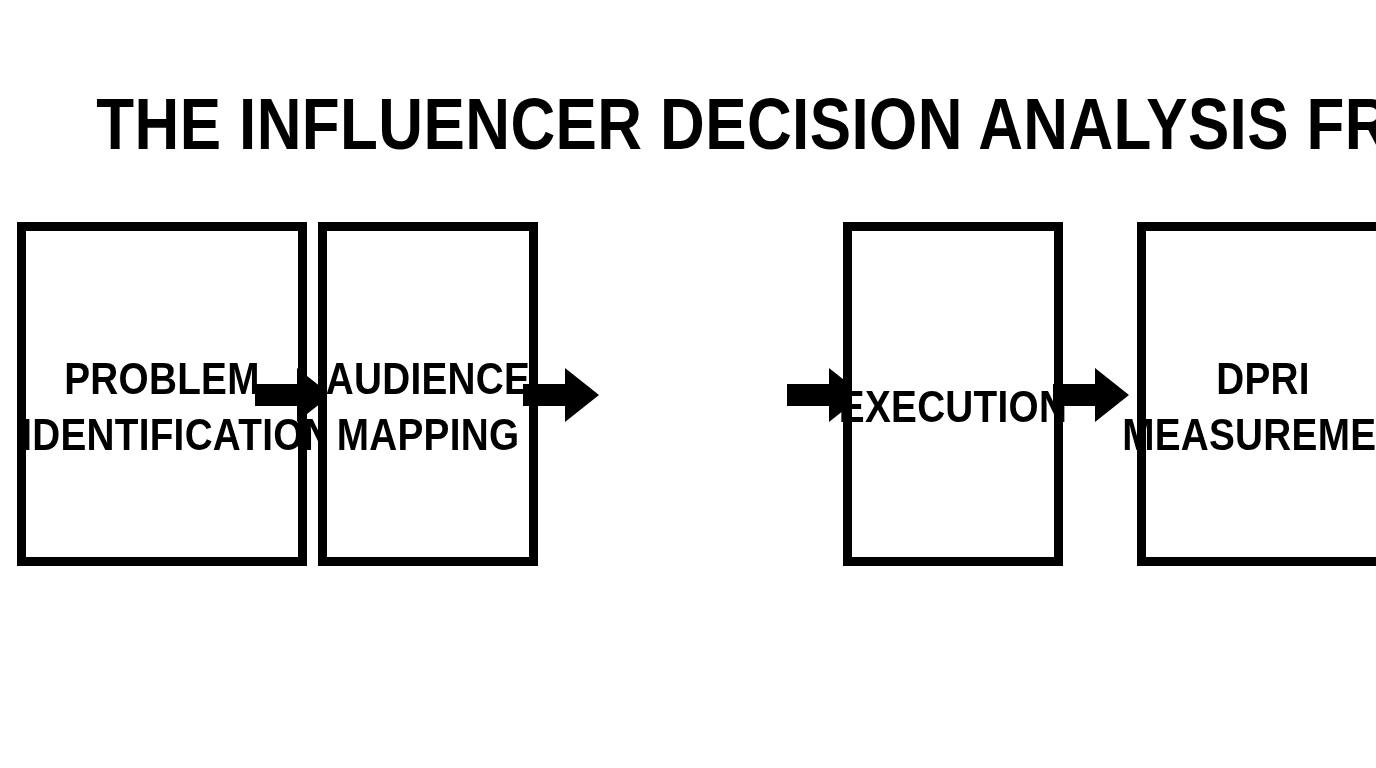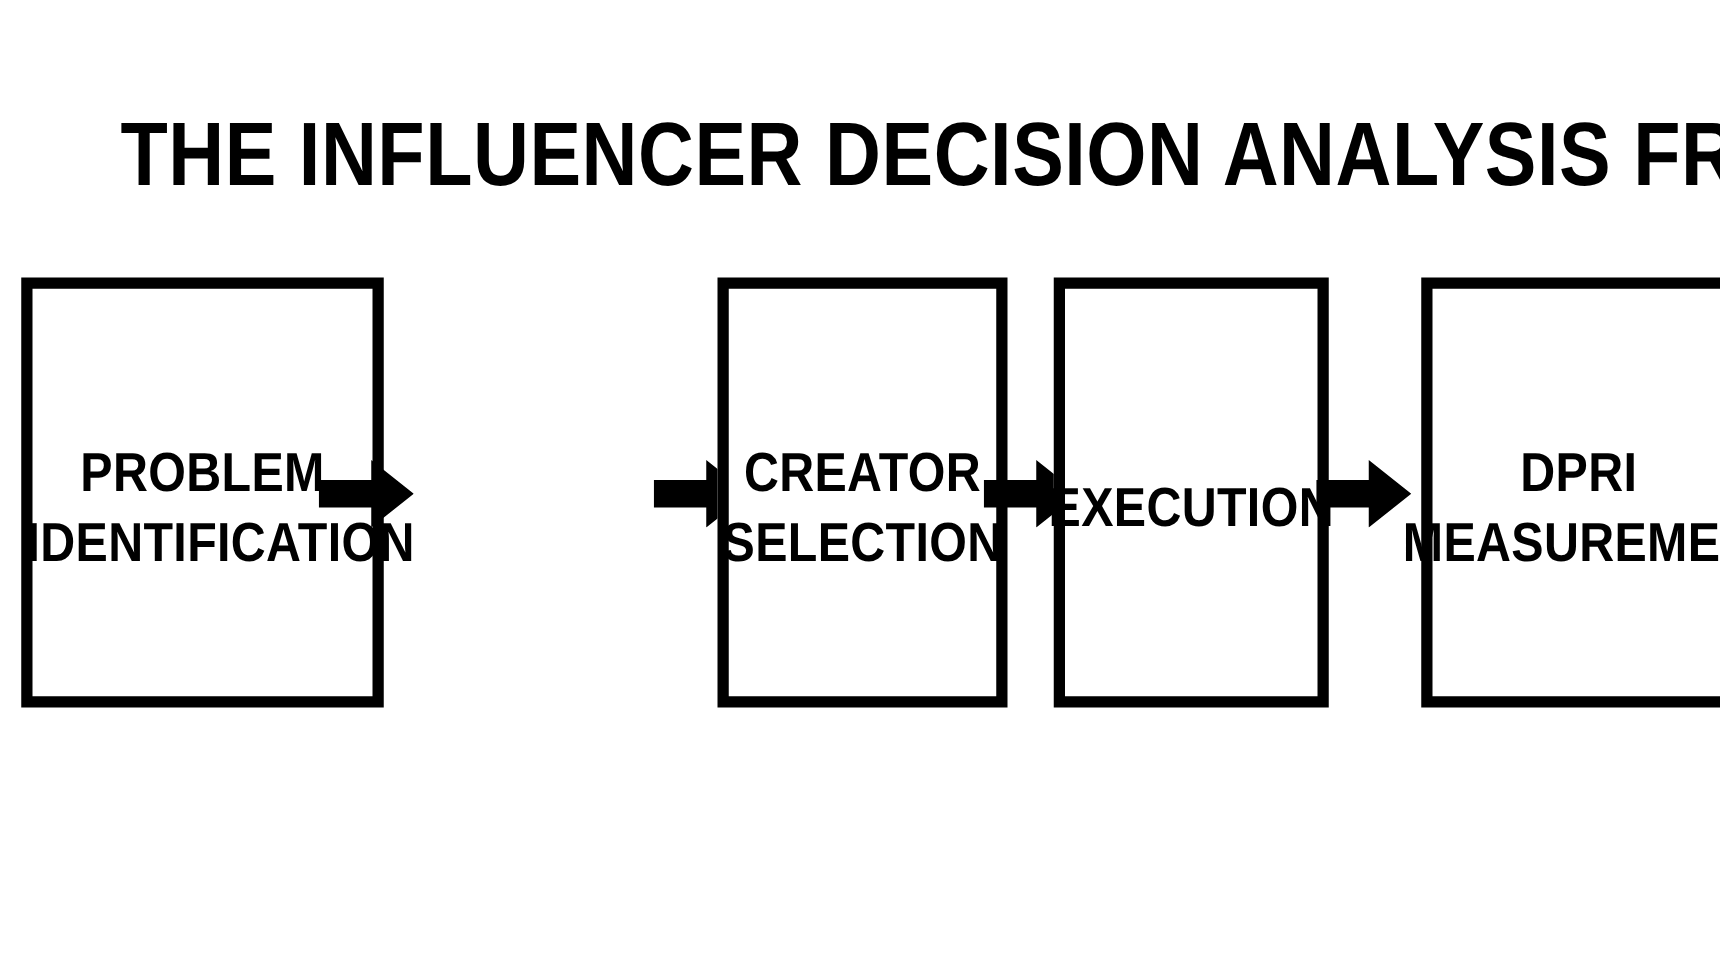--- a/index.html
+++ b/index.html
@@ -116,31 +116,31 @@
       <div class="step-label">PROBLEM
 IDENTIFICATION</div>
     </div>
 
     <div class="arrow arrow-0">
       <svg viewBox="0 0 76 54" xmlns="http://www.w3.org/2000/svg" aria-hidden="true">
         <polygon points="0,16 42,16 42,0 76,27 42,54 42,38 0,38" fill="#000000"></polygon>
       </svg>
     </div>
 
+    <div class="step step-1">
+      <div class="step-label">AUDIENCE
+MAPPING</div>
+    </div>
 
     <div class="arrow arrow-1">
       <svg viewBox="0 0 76 54" xmlns="http://www.w3.org/2000/svg" aria-hidden="true">
         <polygon points="0,16 42,16 42,0 76,27 42,54 42,38 0,38" fill="#000000"></polygon>
       </svg>
     </div>
 
-    <div class="step step-2">
-      <div class="step-label">CREATOR
-SELECTION</div>
-    </div>
 
     <div class="arrow arrow-2">
       <svg viewBox="0 0 76 54" xmlns="http://www.w3.org/2000/svg" aria-hidden="true">
         <polygon points="0,16 42,16 42,0 76,27 42,54 42,38 0,38" fill="#000000"></polygon>
       </svg>
     </div>
 
     <div class="step step-3">
       <div class="step-label single">EXECUTION</div>
     </div>

